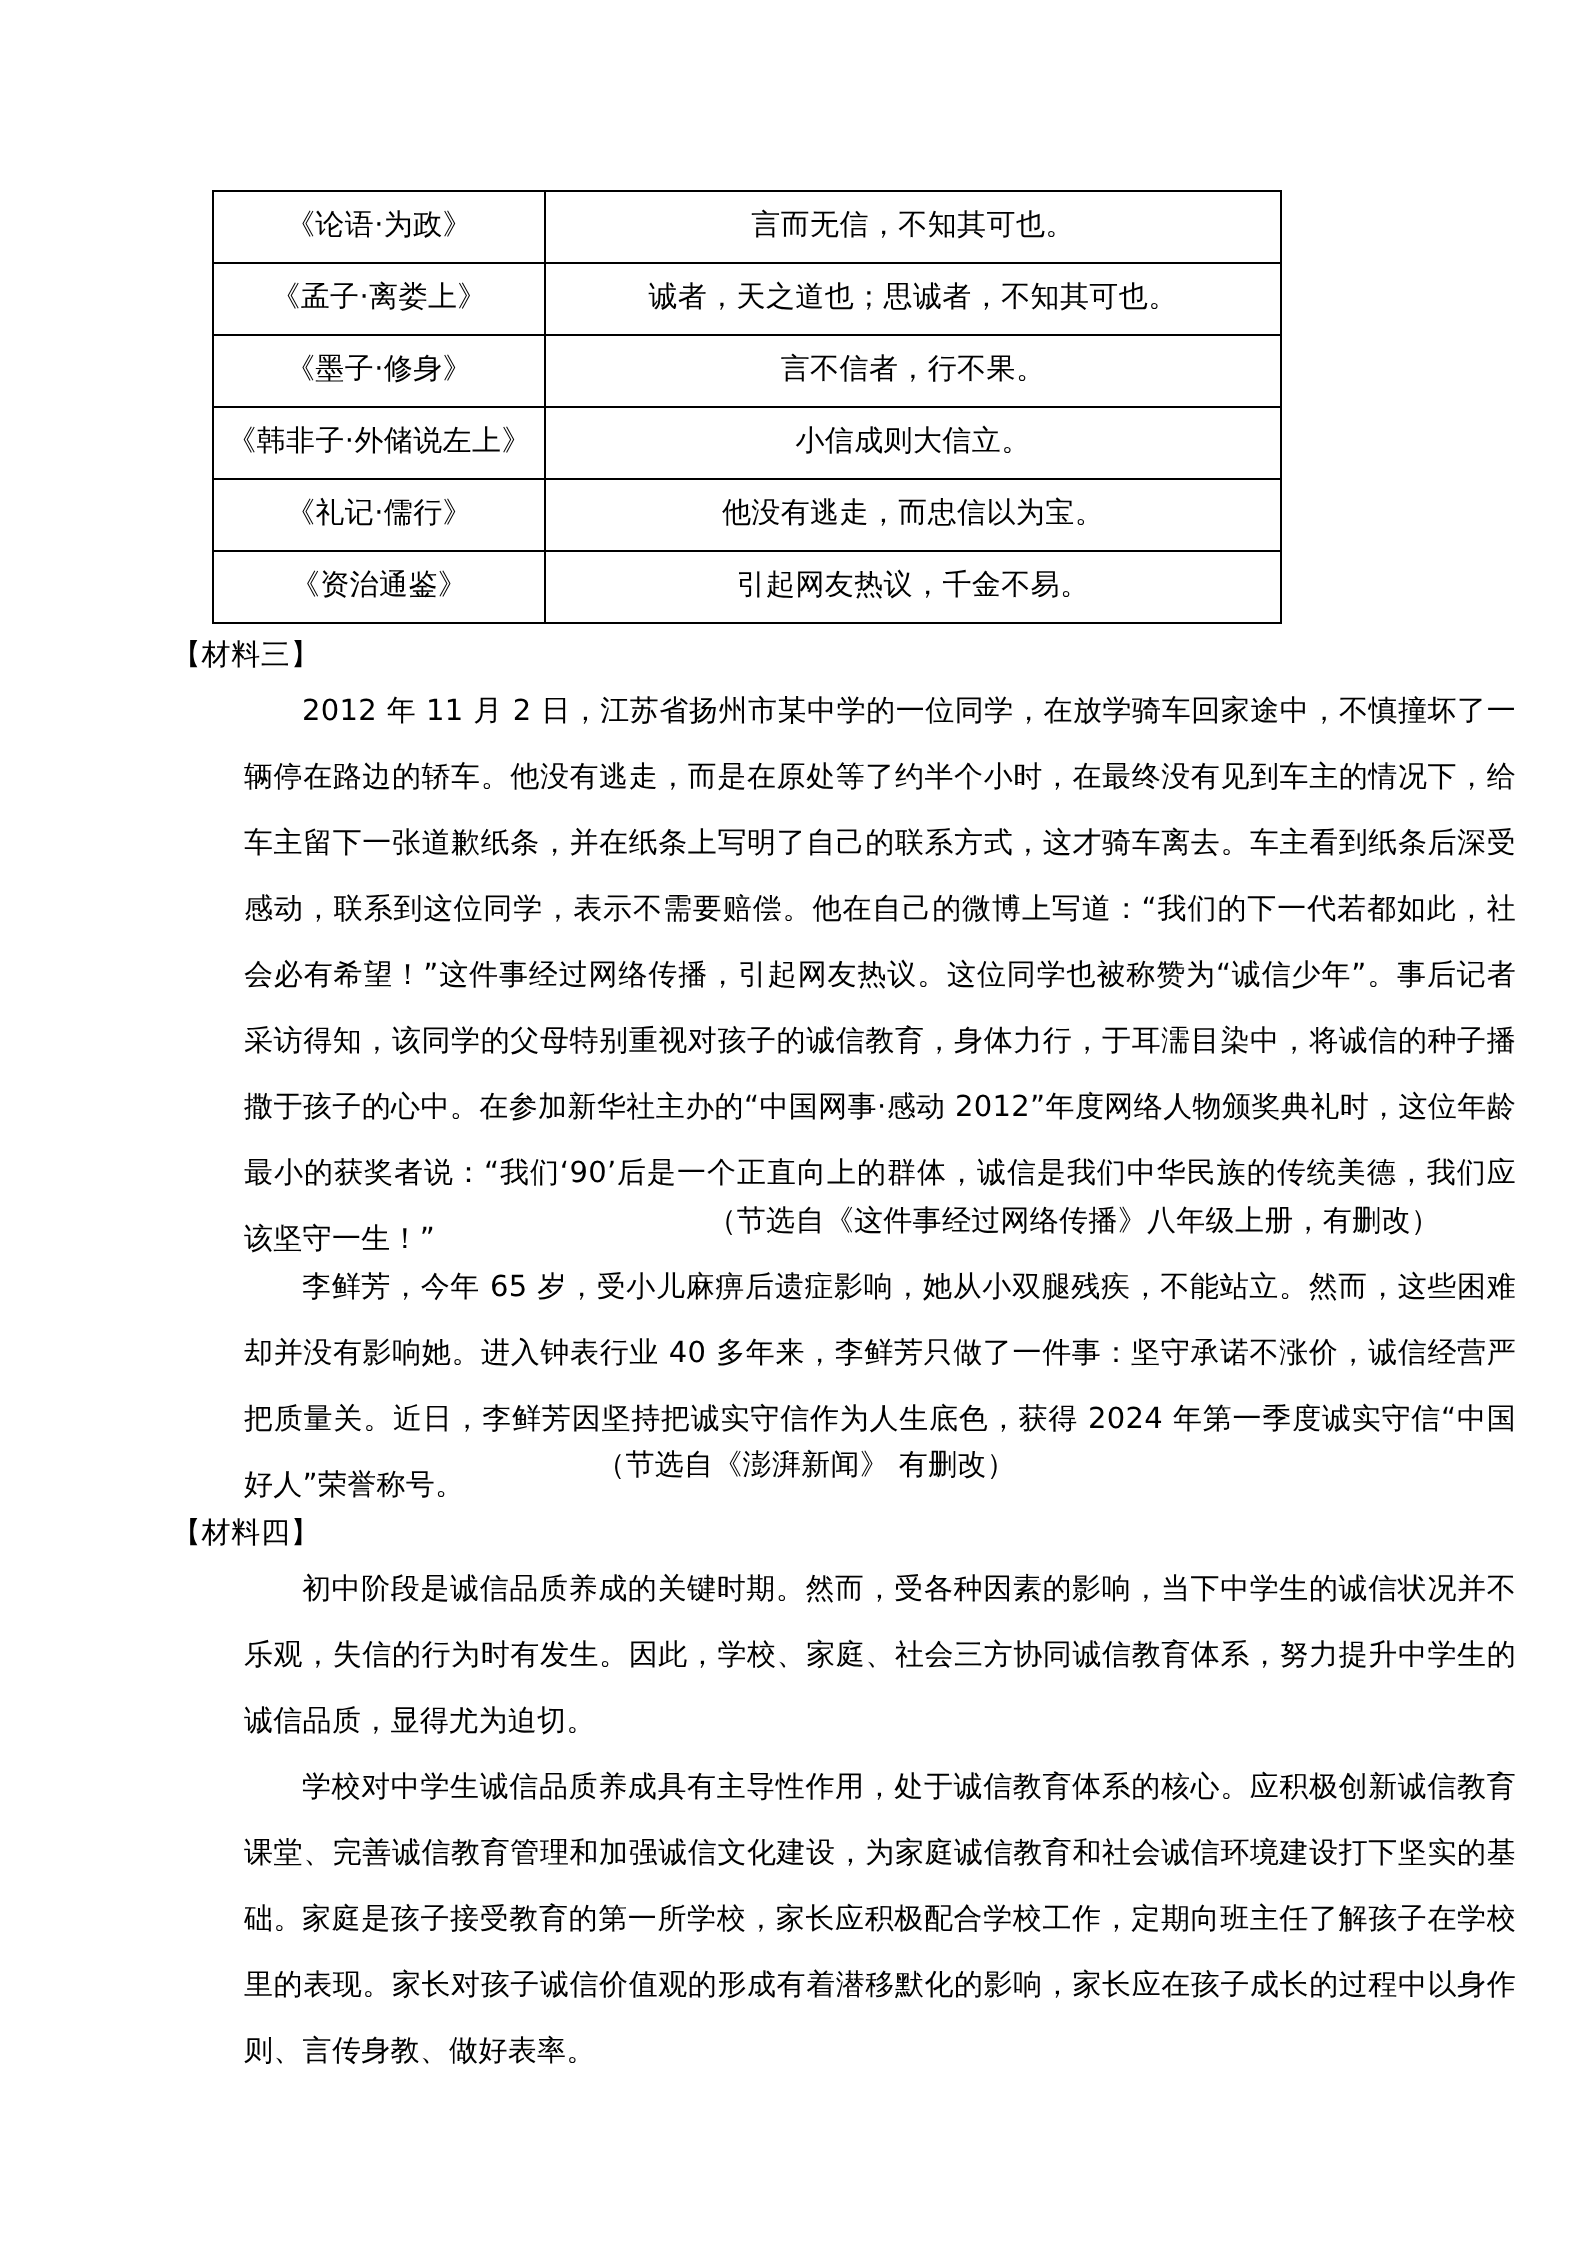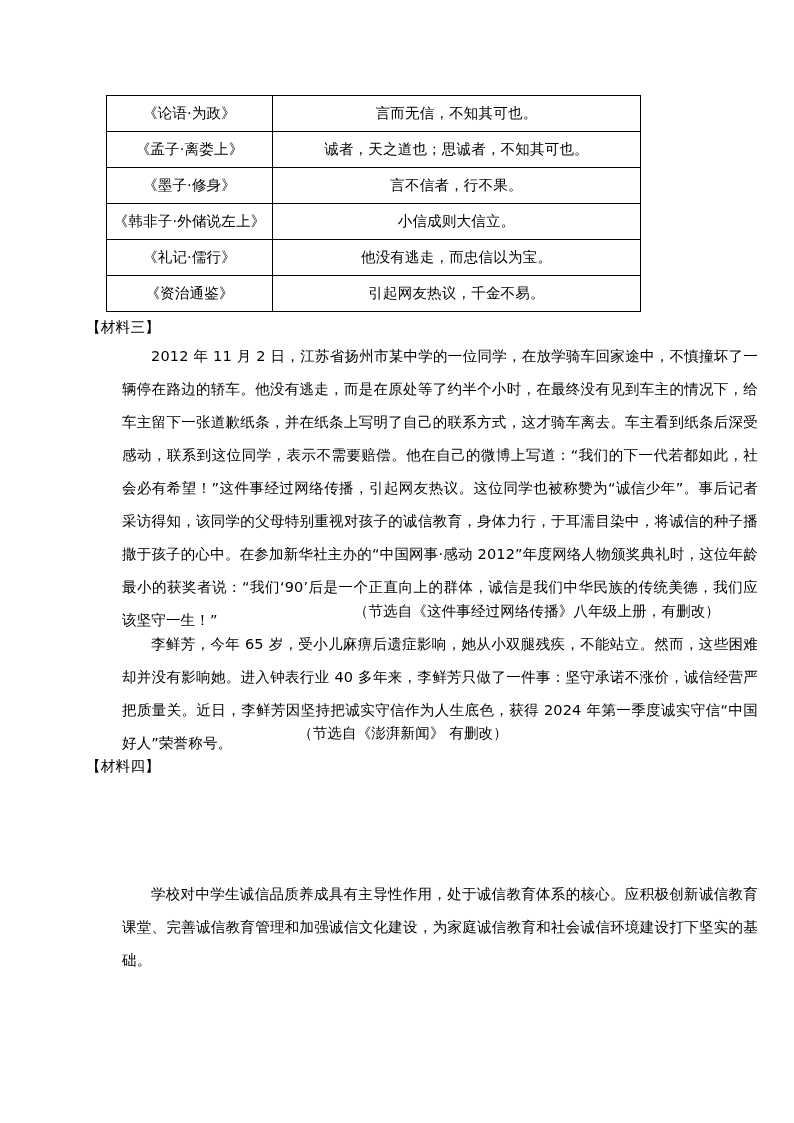--- a/index.html
+++ b/index.html
@@ -118,17 +118,19 @@
   <div class="para" style="top:340px;">2012 年 11 月 2 日，江苏省扬州市某中学的一位同学，在放学骑车回家途中，不慎撞坏了一辆停在路边的轿车。他没有逃走，而是在原处等了约半个小时，在最终没有见到车主的情况下，给车主留下一张道歉纸条，并在纸条上写明了自己的联系方式，这才骑车离去。车主看到纸条后深受感动，联系到这位同学，表示不需要赔偿。他在自己的微博上写道：“我们的下一代若都如此，社会必有希望！”这件事经过网络传播，引起网友热议。这位同学也被称赞为“诚信少年”。事后记者采访得知，该同学的父母特别重视对孩子的诚信教育，身体力行，于耳濡目染中，将诚信的种子播撒于孩子的心中。在参加新华社主办的“中国网事·感动 2012”年度网络人物颁奖典礼时，这位年龄最小的获奖者说：“我们‘90’后是一个正直向上的群体，诚信是我们中华民族的传统美德，我们应该坚守一生！”</div>
 
   <div class="attrib" style="top:595px;">（节选自《这件事经过网络传播》八年级上册，有删改）</div>
 
   <div class="para" style="top:628px;">李鲜芳，今年 65 岁，受小儿麻痹后遗症影响，她从小双腿残疾，不能站立。然而，这些困难却并没有影响她。进入钟表行业 40 多年来，李鲜芳只做了一件事：坚守承诺不涨价，诚信经营严把质量关。近日，李鲜芳因坚持把诚实守信作为人生底色，获得 2024 年第一季度诚实守信“中国好人”荣誉称号。</div>
 
   <div class="attrib" style="top:717px;text-align:center;">（节选自《澎湃新闻》 有删改）</div>
 
   <div class="section-label" style="top:757px;">【材料四】</div>
 
+  <div class="para" style="top:779px;">初中阶段是诚信品质养成的关键时期。然而，受各种因素的影响，当下中学生的诚信状况并不乐观，失信的行为时有发生。因此，学校、家庭、社会三方协同诚信教育体系，努力提升中学生的诚信品质，显得尤为迫切。</div>
 
   <div class="para" style="top:878px;">学校对中学生诚信品质养成具有主导性作用，处于诚信教育体系的核心。应积极创新诚信教育课堂、完善诚信教育管理和加强诚信文化建设，为家庭诚信教育和社会诚信环境建设打下坚实的基础。</div>
 
+  <div class="para" style="top:944px;">家庭是孩子接受教育的第一所学校，家长应积极配合学校工作，定期向班主任了解孩子在学校里的表现。家长对孩子诚信价值观的形成有着潜移默化的影响，家长应在孩子成长的过程中以身作则、言传身教、做好表率。</div>
 
 </div>
 
 </body></html>

